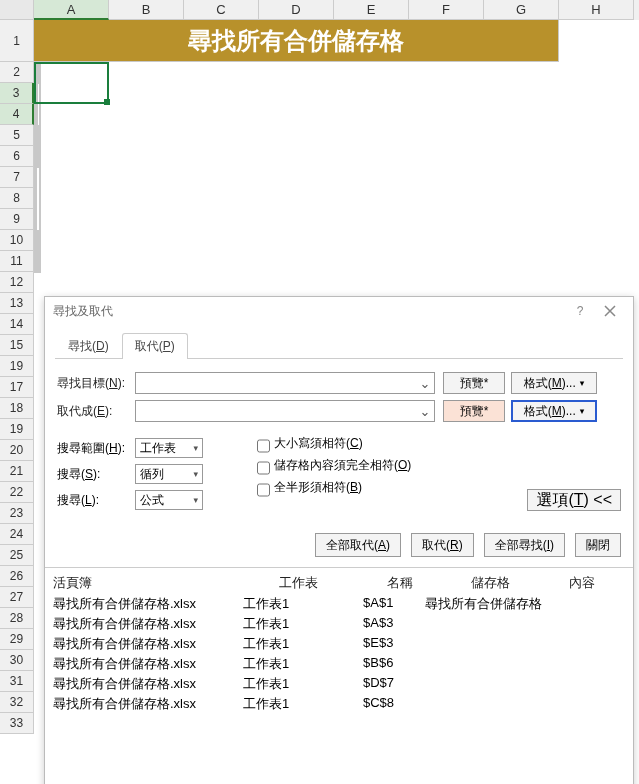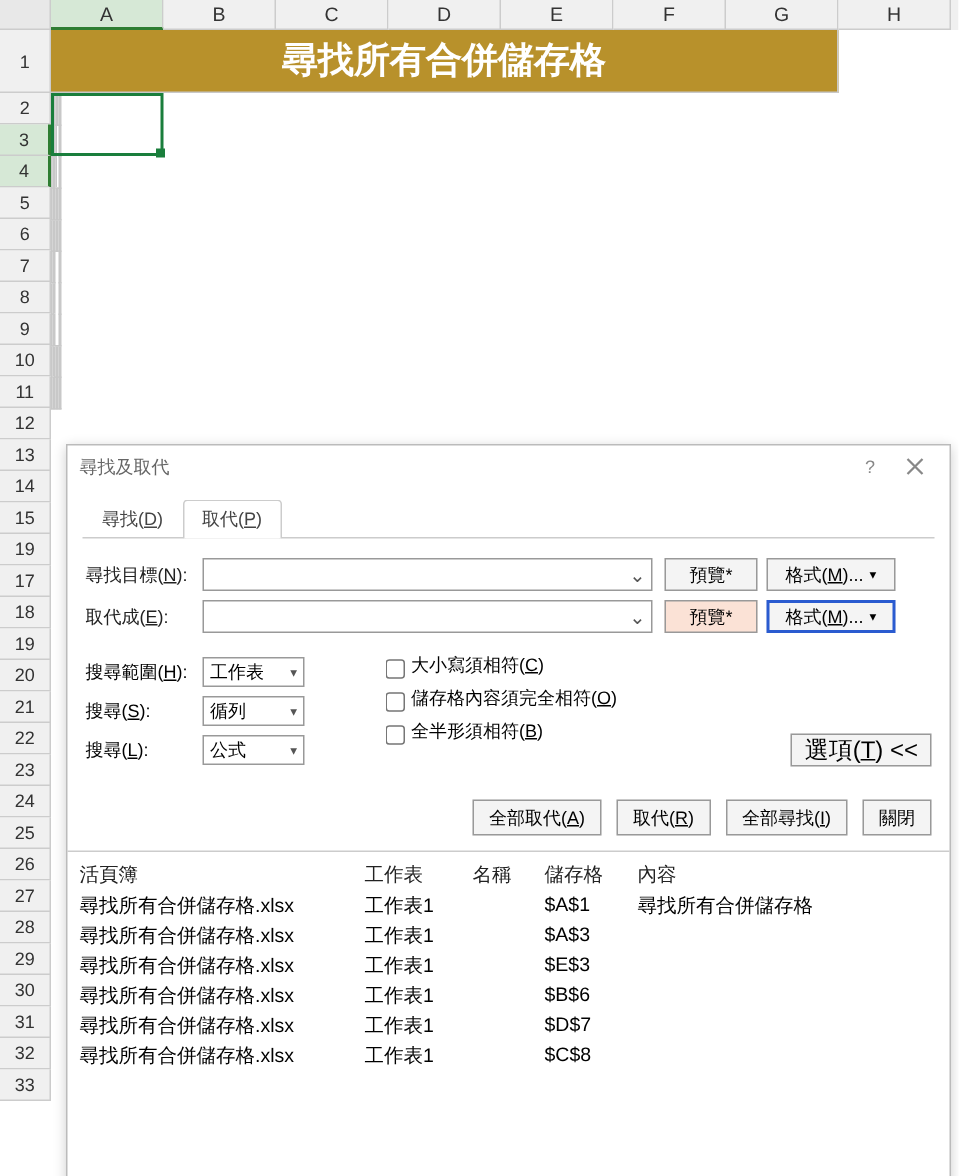--- a/index.html
+++ b/index.html
@@ -57,21 +57,21 @@
 .checks { flex: 1; }
 .chk-row { display: flex; height: 22px; font-size: 12px; }
 .chk-row input { margin-right: 4px; }
 .opt-right { display: flex; align-items: flex-end; padding-bottom: 2px; }
 .opt-toggle { height: 22px; padding: 0 8px; border: 1px solid #999; background: #f4f4f4; font-size: 16px; cursor: pointer; }
 
 .btn-row { display: flex; justify-content: flex-end; gap: 10px; margin-top: 14px; padding: 0 12px 10px 12px; border-bottom: 1px solid #ccc; }
 .dlg-btn { height: 24px; padding: 0 10px; border: 1px solid #999; background: #f4f4f4; font-size: 12px; cursor: pointer; }
 
 .results { padding: 4px 2px 2px 2px; }
-.results-head { display: flex; font-size: 13px; color: #222; padding: 2px 6px; }
+.results-head { display: flex; font-size: 13px; color: #222; padding: 2px 6px; gap: 36px; }
 .results-head > div { }
 .rh-wb { width: 190px; }
 .rh-ws { width: 72px; }
 .rh-nm { width: 48px; font-family: Liberation Serif, serif; }
 .rh-cell { width: 62px; }
 .rh-cont { flex: 1; }
 .results-rows { font-size: 13px; }
 .rrow { display: flex; padding: 1px 6px; height: 20px; }
 .rrow > div { white-space: nowrap; overflow: hidden; }
 

